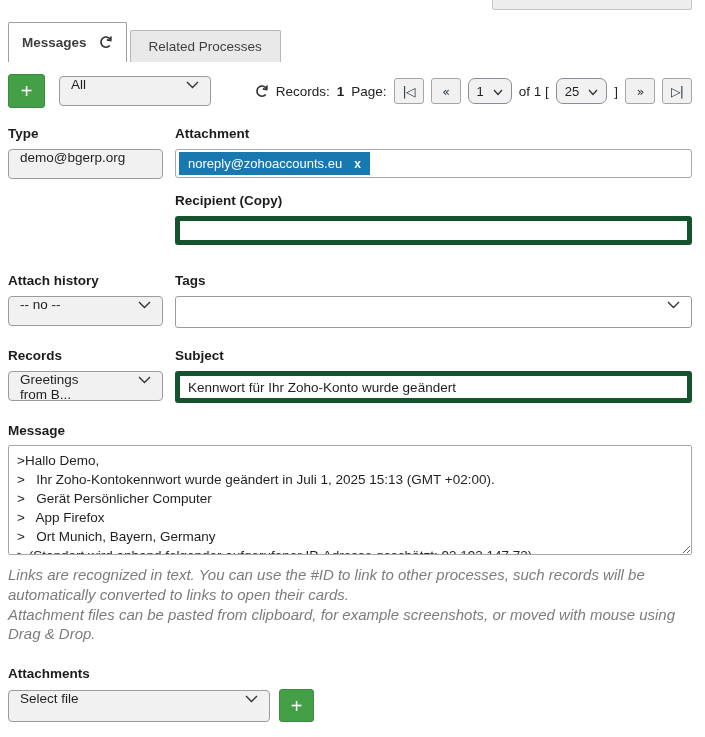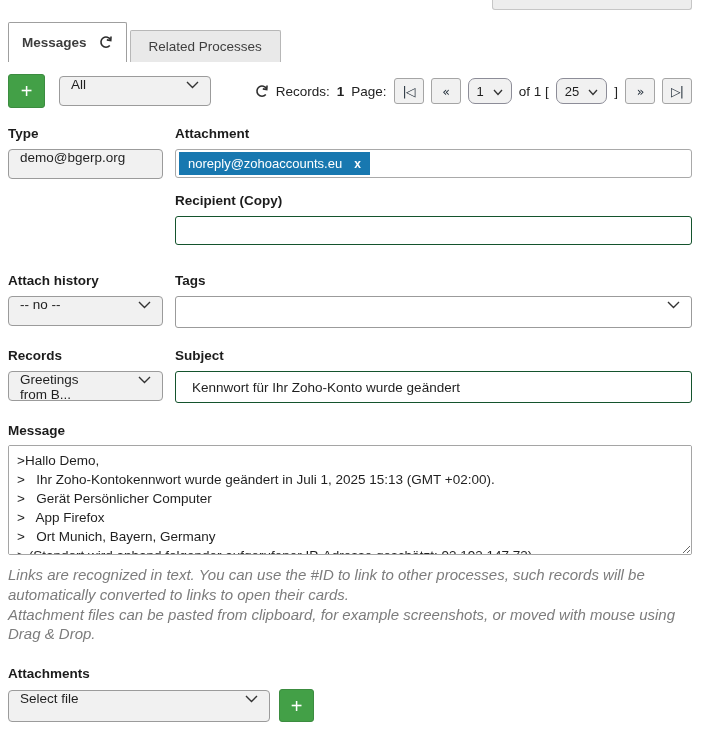--- a/index.html
+++ b/index.html
@@ -70,22 +70,22 @@
   
   .form { padding: 0 13px 0 8px; }
   .grid { display: grid; grid-template-columns: 155px 517px; column-gap: 12px; }
   .flabel { font-size: 13.5px; font-weight: bold; color: #1c1c1c; }
   .mt18 { margin-top: 18px; } .mt8 { margin-top: 8px; }
   .mt14 { margin-top: 14px; } .mt28 { margin-top: 28px; }
   .mt20 { margin-top: 20px; }
 
   .inputbox {
     width: 100%; height: 29px;
-    border: 1px solid #14532d; border-radius: 3px; background: #fff;
-    font-size: 13.5px; color: #1f1f1f; padding: 0 16px;
+    border: 5px solid #14532d; border-radius: 3px; background: #fff;
+    font-size: 13.5px; color: #1f1f1f; padding: 0 8px;
     font-family: "Liberation Sans", sans-serif;
   }
   .tagwrap {
     width: 100%; height: 29px; border: 1px solid #a9a9a9; border-radius: 3px;
     background: #fff; display: flex; align-items: center; padding: 2px 3px;
   }
   .tag {
     background: #1878b0; color: #fff; font-size: 13px;
     height: 23px; display: inline-flex; align-items: center;
     padding: 0 9px; gap: 12px; white-space: nowrap;

